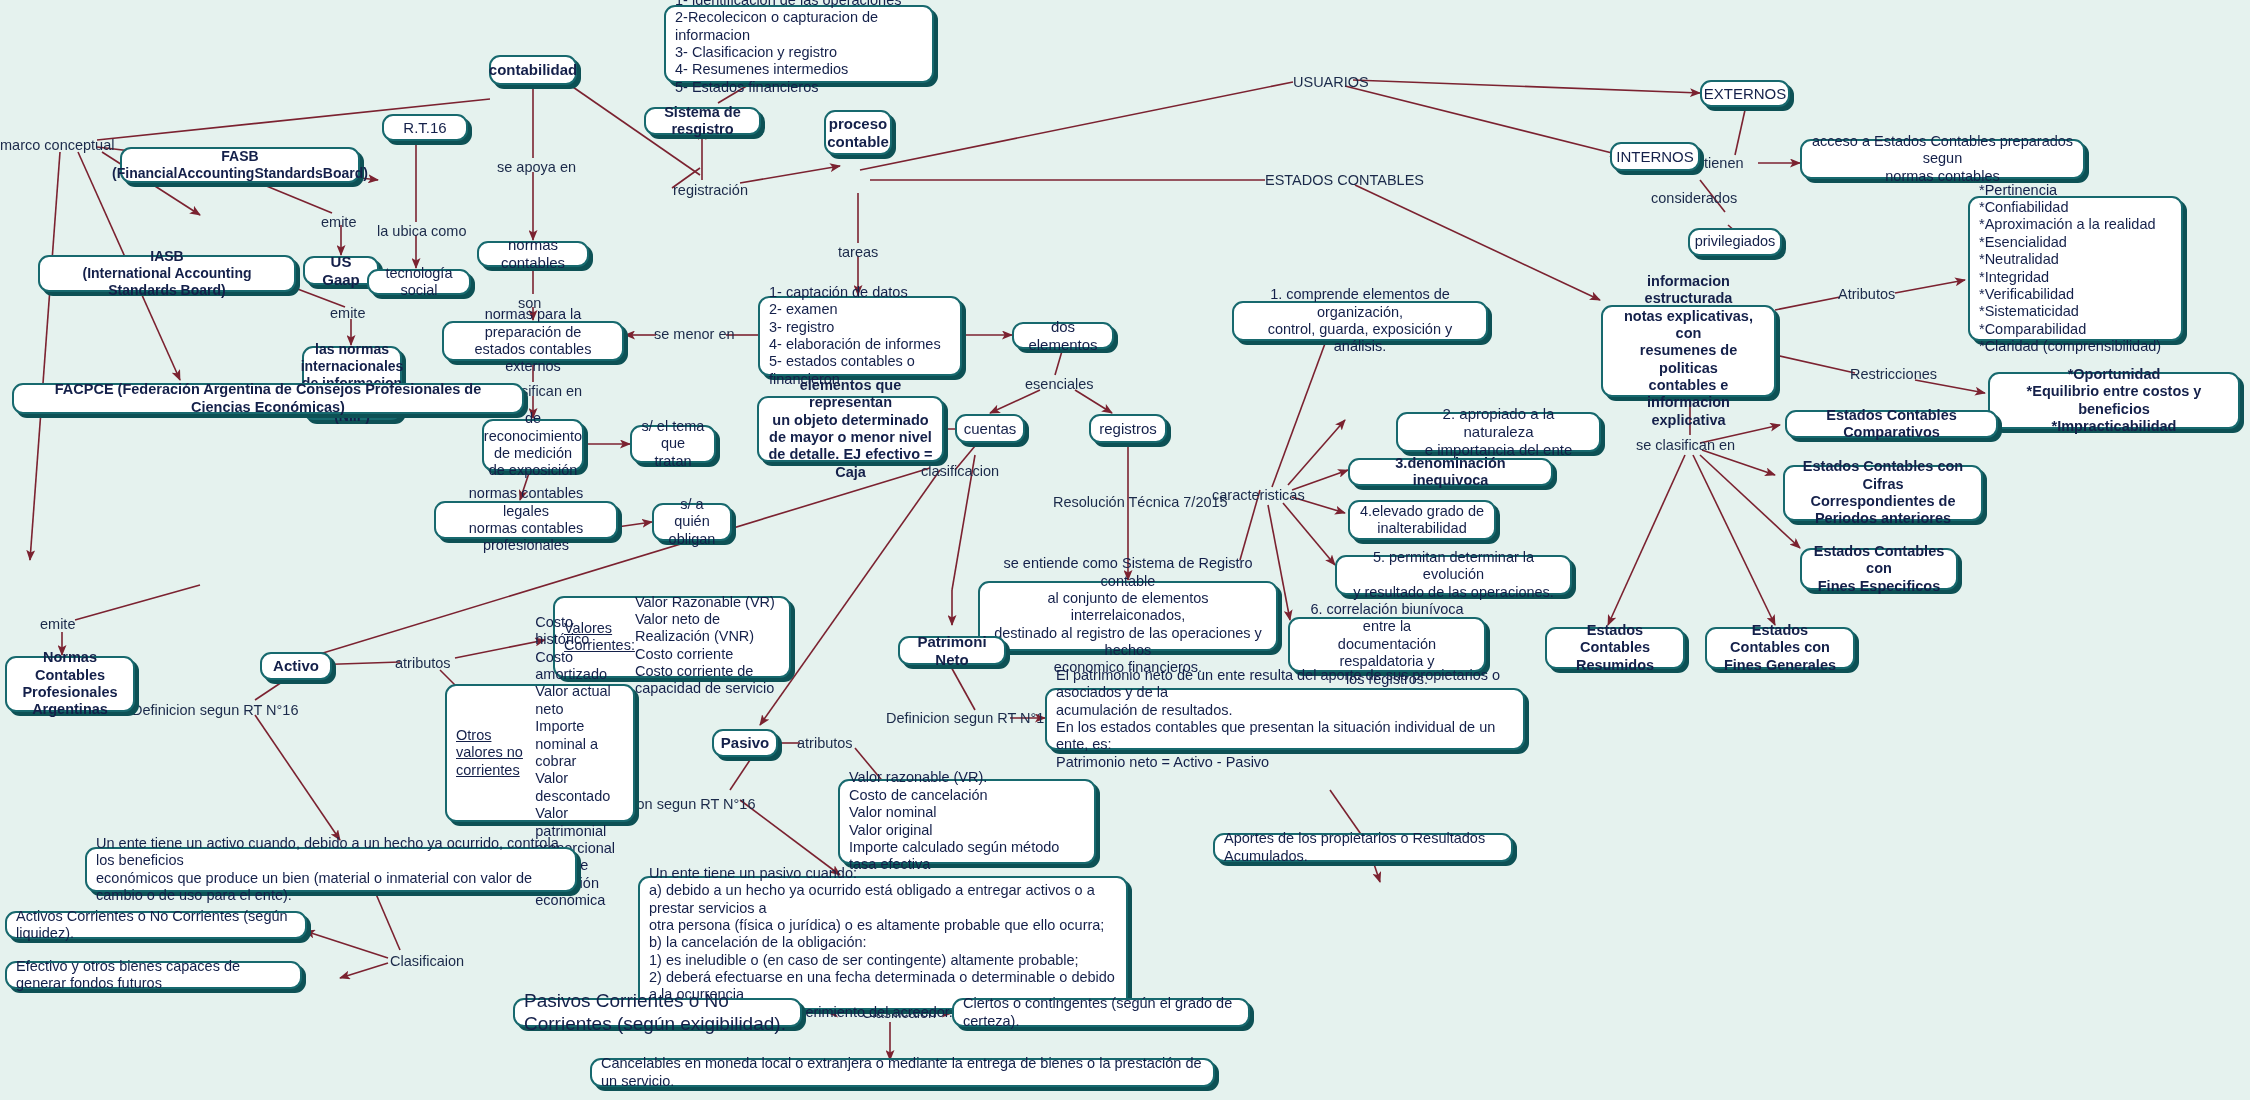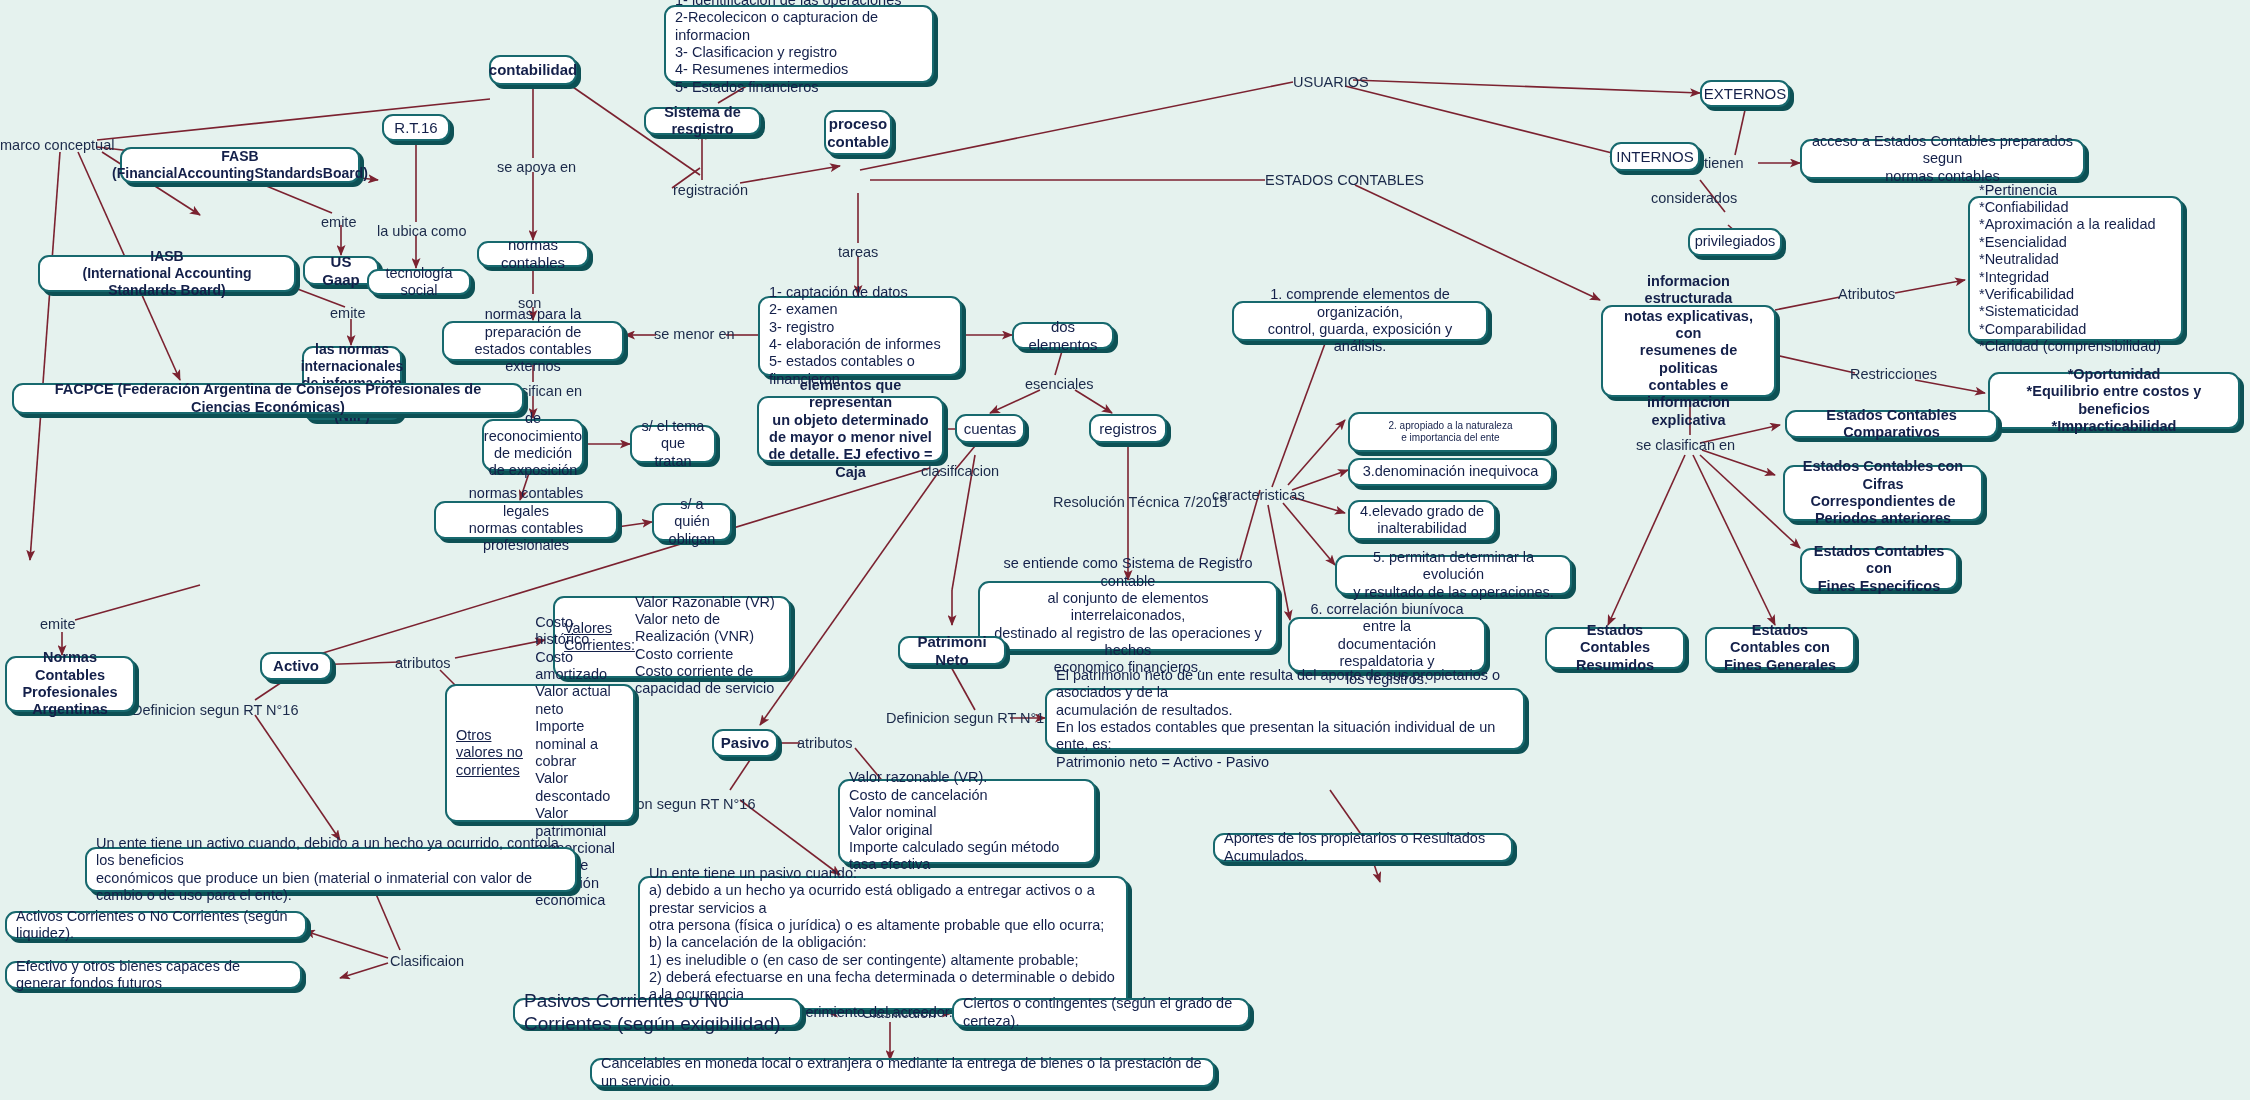--- a/index.html
+++ b/index.html
@@ -202,21 +202,21 @@
 4- Resumenes intermedios
 5- Estados financieros</div>
 
   <div class="node bold" style="left:489px; top:55px; width:88px; height:30px;">contabilidad</div>
 
   <div class="node bold" style="left:644px; top:107px; width:117px; height:28px; font-size:14.5px;">Sistema de resgistro</div>
 
   <div class="node bold" style="left:824px; top:110px; width:68px; height:45px;">proceso
 contable</div>
 
-  <div class="node" style="left:382px; top:114px; width:68px; height:27px;">R.T.16</div>
+  <div class="node" style="left:382px; top:114px; width:86px; height:27px;">R.T.16</div>
 
   <div class="node bold" style="left:120px; top:147px; width:240px; height:36px; font-size:14px;text-align:center;">FASB
 (FinancialAccountingStandardsBoard)</div>
 
   <div class="node bold" style="left:303px; top:256px; width:76px; height:29px;">US Gaap</div>
 
   <div class="node bold" style="left:38px; top:255px; width:258px; height:37px; font-size:14px;">IASB
 (International Accounting Standards Board)</div>
 
   <div class="node bold" style="left:302px; top:346px; width:100px; height:74px; font-size:14px;">las normas
@@ -264,24 +264,24 @@
   <div class="node" style="left:1089px; top:414px; width:78px; height:29px;">registros</div>
 
   <div class="node" style="left:978px; top:581px; width:300px; height:70px; font-size:14.5px;">se entiende como Sistema de Registro contable
 al conjunto de elementos interrelaiconados,
 destinado al registro de las operaciones y hechos
 economico financieros.</div>
 
   <div class="node" style="left:1232px; top:301px; width:256px; height:40px; font-size:14.5px;">1. comprende elementos de organización,
 control, guarda, exposición y análisis.</div>
 
-  <div class="node" style="left:1348px; top:412px; width:205px; height:40px; font-size:10px;">2. apropiado a la naturaleza
+  <div class="node" style="left:1396px; top:412px; width:205px; height:40px; font-size:15px;">2. apropiado a la naturaleza
 e importancia del ente</div>
 
-  <div class="node" style="left:1348px; top:458px; width:205px; height:28px; font-size:14.5px;">3.denominación inequivoca</div>
+  <div class="node" style="left:1348px; top:458px; width:205px; height:28px; font-size:14.5px;font-weight:bold;">3.denominación inequivoca</div>
 
   <div class="node" style="left:1348px; top:500px; width:148px; height:40px; font-size:14.5px;">4.elevado grado de
 inalterabilidad</div>
 
   <div class="node" style="left:1335px; top:555px; width:237px; height:40px; font-size:14.5px;">5. permitan determinar la evolución
 y resultado de las operaciones.</div>
 
   <div class="node" style="left:1288px; top:617px; width:198px; height:55px; font-size:14.5px;">6. correlación biunívoca entre la
 documentación respaldatoria y
 los registros.</div>

